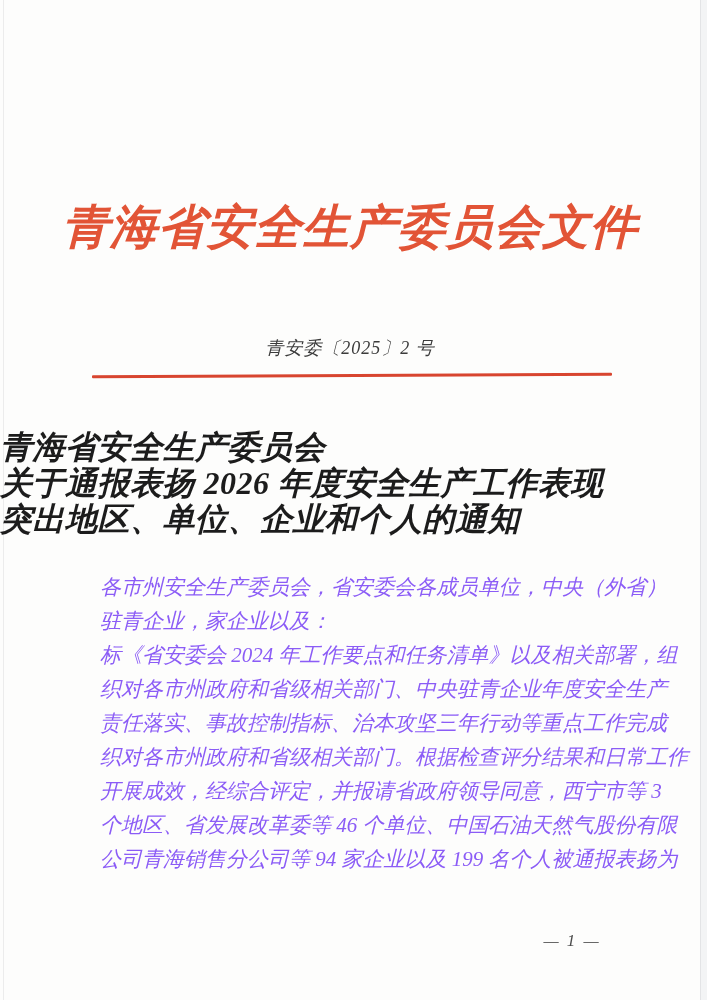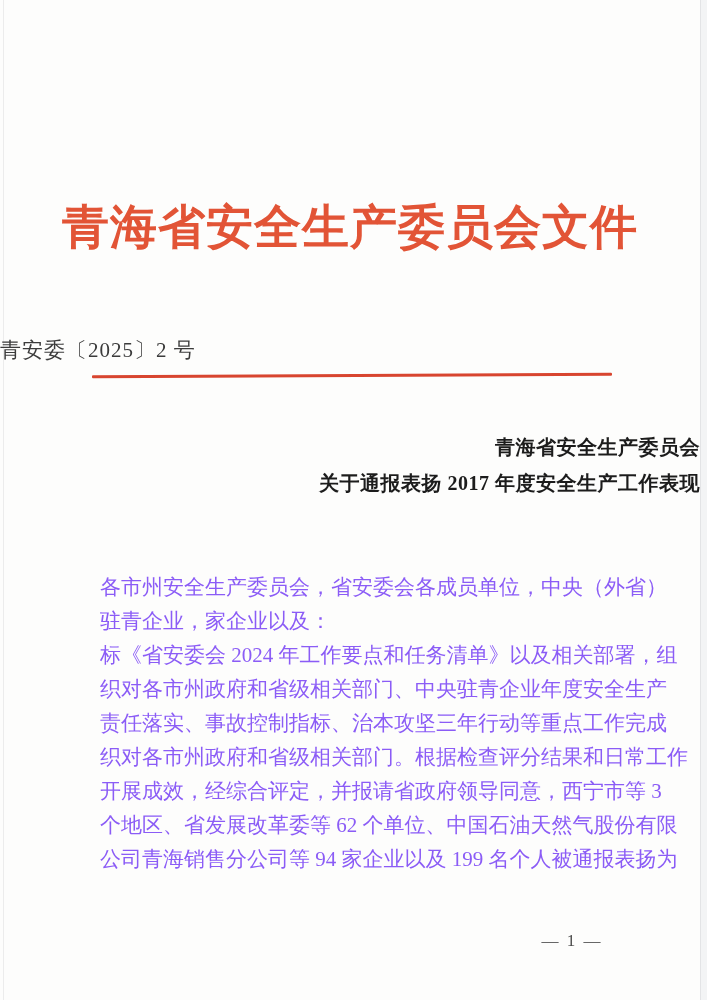--- a/index.html
+++ b/index.html
@@ -8,20 +8,21 @@
     background: #eef0f1;
     font-family: "Liberation Serif", "DejaVu Serif", serif;
   }
 
   .canvas {
     position: relative;
     width: 707px;
     height: 1000px;
     background: #fdfdfc;
     overflow: hidden;
+    font-style: italic;
   }
 
   
   .edge-left {
     position: absolute;
     left: 3px; top: 0;
     width: 1px; height: 100%;
     background: #ececec;
   }
   .edge-right-strip {
@@ -41,42 +42,42 @@
     font-size: 47px;
     font-weight: bold;
     letter-spacing: 1px;
     white-space: nowrap;
   }
 
   .doc-number {
     position: absolute;
     left: 0; top: 336px;
     width: 700px;
-    text-align: left;
+    text-align: center;
     color: #3b3b3b;
-    font-size: 21px;
+    font-size: 18px;
     letter-spacing: 1px;
   }
 
   .red-divider {
     position: absolute;
     left: 92px; top: 374px;
     width: 520px; height: 3px;
     background: var(--divider-red, #d8452f);
     border-radius: 1px;
     transform: rotate(-0.3deg);
   }
 
   .doc-title {
     position: absolute;
     left: 0; top: 429px;
     width: 700px;
-    text-align: right;
+    text-align: left;
     color: #1c1c1c;
-    font-size: 20px;
+    font-size: 32px;
     font-weight: bold;
     line-height: 36px;
     letter-spacing: 0.5px;
   }
 
   .body-text {
     position: absolute;
     left: 100px; top: 570px;
     width: 513px;
     color: #8b5cf6;
@@ -119,30 +120,31 @@
   <div class="edge-right-strip"></div>
 
   <div class="header-title">青海省安全生产委员会文件</div>
 
   <div class="doc-number">青安委〔2025〕2 号</div>
 
   <div class="red-divider"></div>
 
   <div class="doc-title">
     <div>青海省安全生产委员会</div>
-    <div>关于通报表扬 2017 年度安全生产工作表现</div>
+    <div>关于通报表扬 2026 年度安全生产工作表现</div>
+    <div>突出地区、单位、企业和个人的通知</div>
   </div>
 
   <div class="body-text">
     <div class="body-line">各市州安全生产委员会，省安委会各成员单位，中央（外省）</div>
     <div class="body-line short">驻青企业，家企业以及：</div>
     <div class="body-line">标《省安委会 2024 年工作要点和任务清单》以及相关部署，组</div>
     <div class="body-line">织对各市州政府和省级相关部门、中央驻青企业年度安全生产</div>
     <div class="body-line">责任落实、事故控制指标、治本攻坚三年行动等重点工作完成</div>
     <div class="body-line">织对各市州政府和省级相关部门。根据检查评分结果和日常工作</div>
     <div class="body-line">开展成效，经综合评定，并报请省政府领导同意，西宁市等 3</div>
-    <div class="body-line">个地区、省发展改革委等 62 个单位、中国石油天然气股份有限</div>
+    <div class="body-line">个地区、省发展改革委等 46 个单位、中国石油天然气股份有限</div>
     <div class="body-line">公司青海销售分公司等 94 家企业以及 199 名个人被通报表扬为</div>
   </div>
 
   <div class="page-number">— 1 —</div>
 
 </div>
 
 </body></html>

